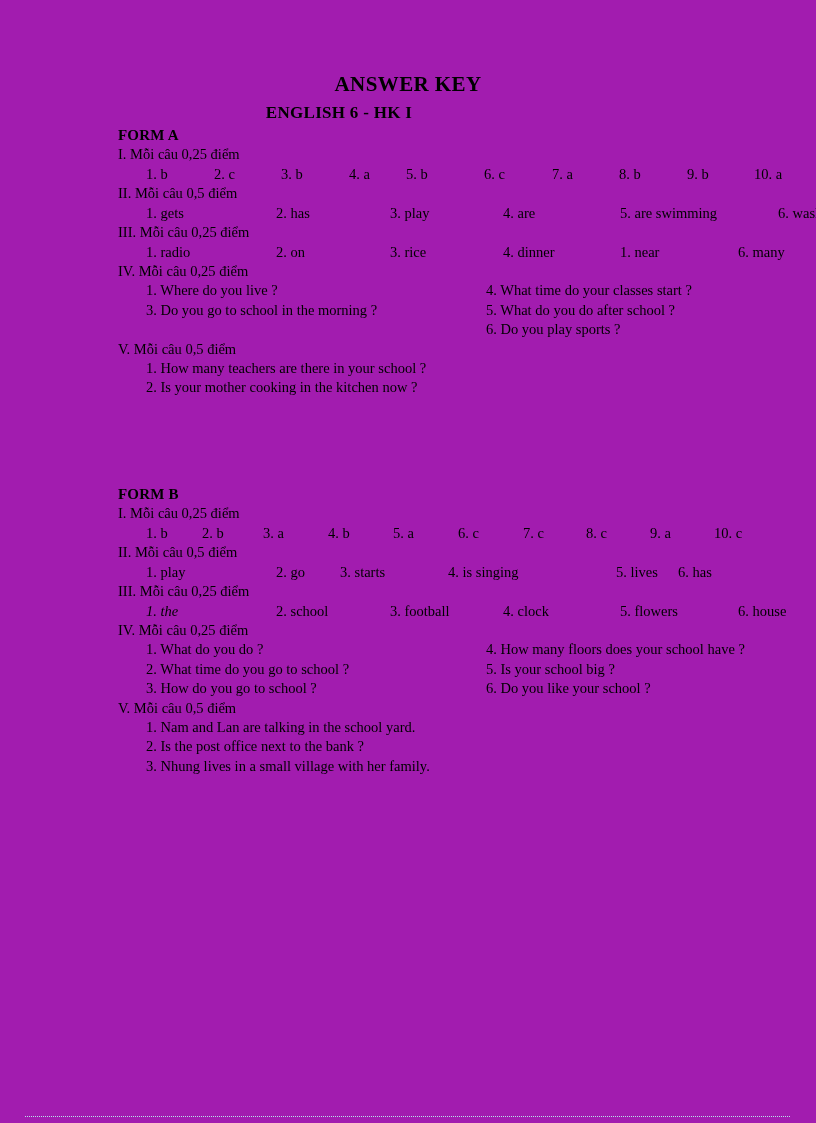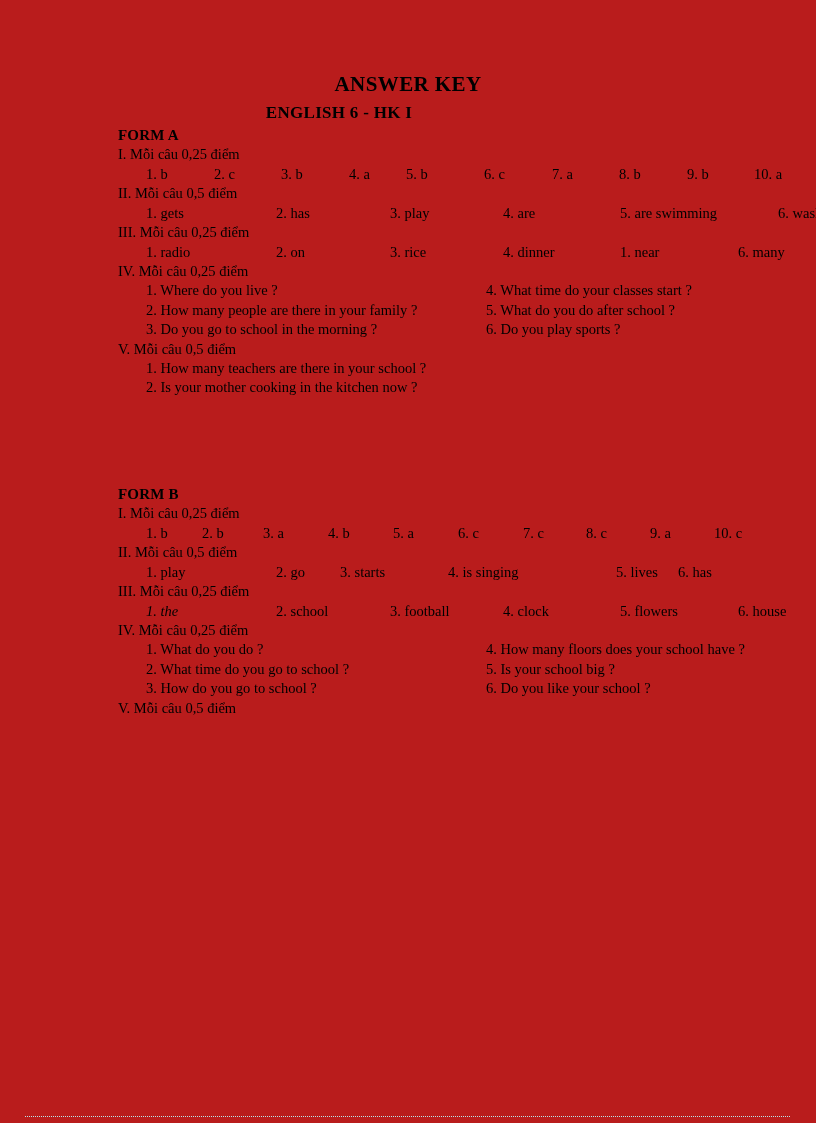--- a/index.html
+++ b/index.html
@@ -16,21 +16,21 @@
     font-family: "Liberation Serif", "DejaVu Serif", serif;
     color: #000000;
     -webkit-font-smoothing: none;
   }
 
   .page {
     position: absolute;
     left: 0; top: 0;
     width: 816px;
     height: 1123px;
-    background: #b91c1c;
+    background: #a21caf;
   }
 
   
   .doc-title {
     position: absolute;
     left: 0;
     top: 72px;
     width: 816px;
     text-align: center;
     font-weight: bold;
@@ -171,21 +171,20 @@
           <span class="ans" style="left: 385px;">4. dinner</span>
           <span class="ans" style="left: 502px;">1. near</span>
           <span class="ans" style="left: 620px;">6. many</span>
         </div>
       </div>
       <div class="section">
         <div class="section-head">IV. Mỗi câu 0,25 điểm</div>
         <div class="qcols" style="height: 58.5px;">
           <div class="col left">
             <div class="qline">1. Where do you live ?</div>
-            <div class="qline">2. How many people are there in your family ?</div>
             <div class="qline">3. Do you go to school in the morning ?</div>
           </div>
           <div class="col right">
             <div class="qline">4. What time do your classes start ?</div>
             <div class="qline">5. What do you do after school ?</div>
             <div class="qline">6. Do you play sports ?</div>
           </div>
         </div>
       </div>
       <div class="section">
@@ -245,18 +244,23 @@
           </div>
           <div class="col right">
             <div class="qline">4. How many floors does your school have ?</div>
             <div class="qline">5. Is your school big ?</div>
             <div class="qline">6. Do you like your school ?</div>
           </div>
         </div>
       </div>
       <div class="section">
         <div class="section-head">V. Mỗi câu 0,5 điểm</div>
+        <div class="qlist">
+          <div class="qline">1. Nam and Lan are talking in the school yard.</div>
+          <div class="qline">2. Is the post office next to the bank ?</div>
+          <div class="qline">3. Nhung lives in a small village with her family.</div>
+        </div>
       </div>
     </div>
 
   <div class="bottom-rule"></div>
 
 </div>
 
 </body></html>

